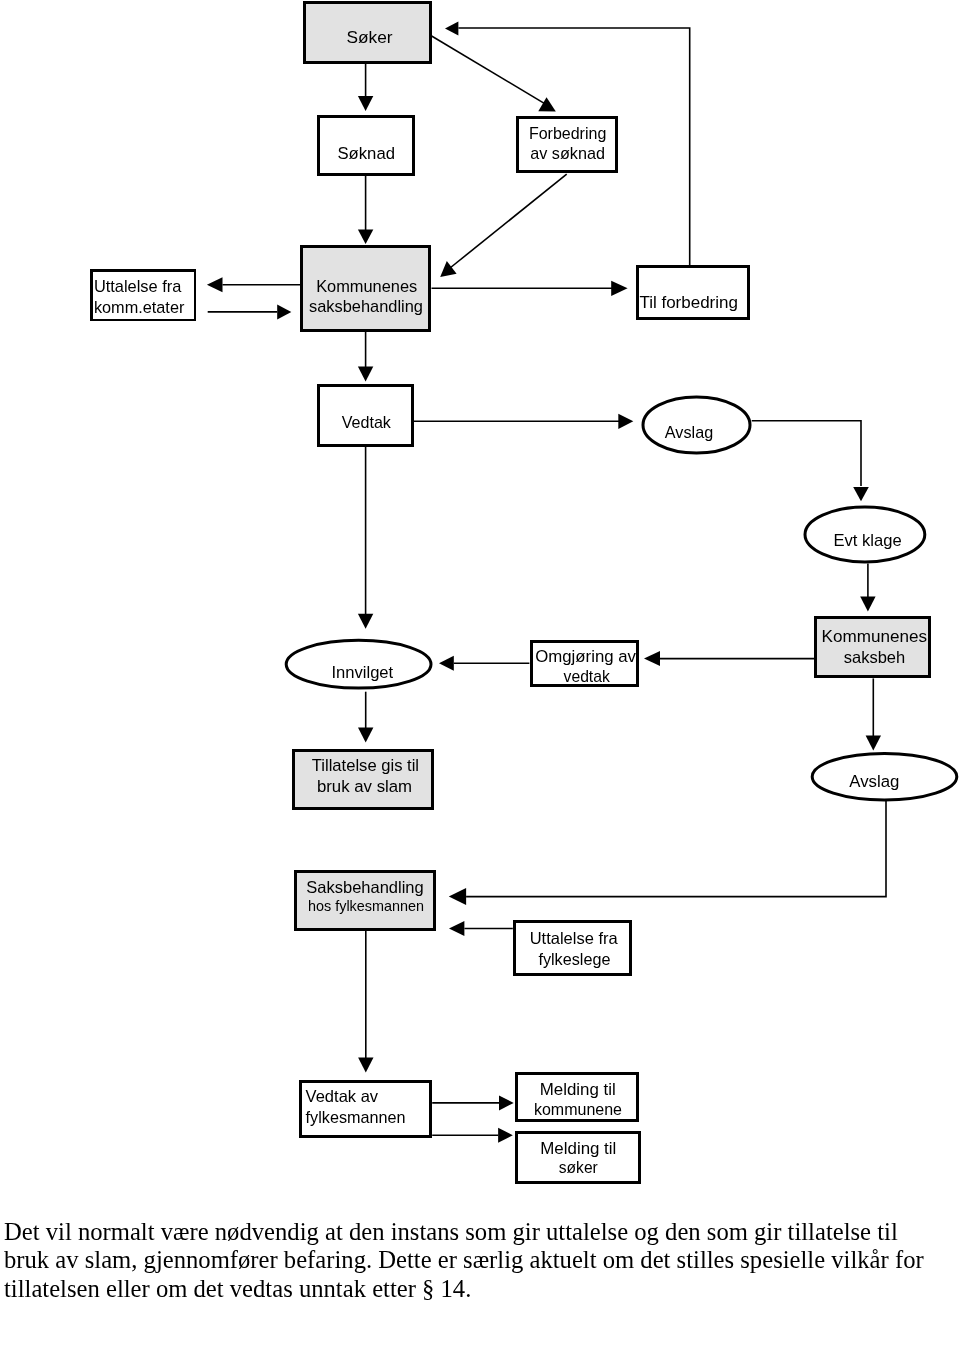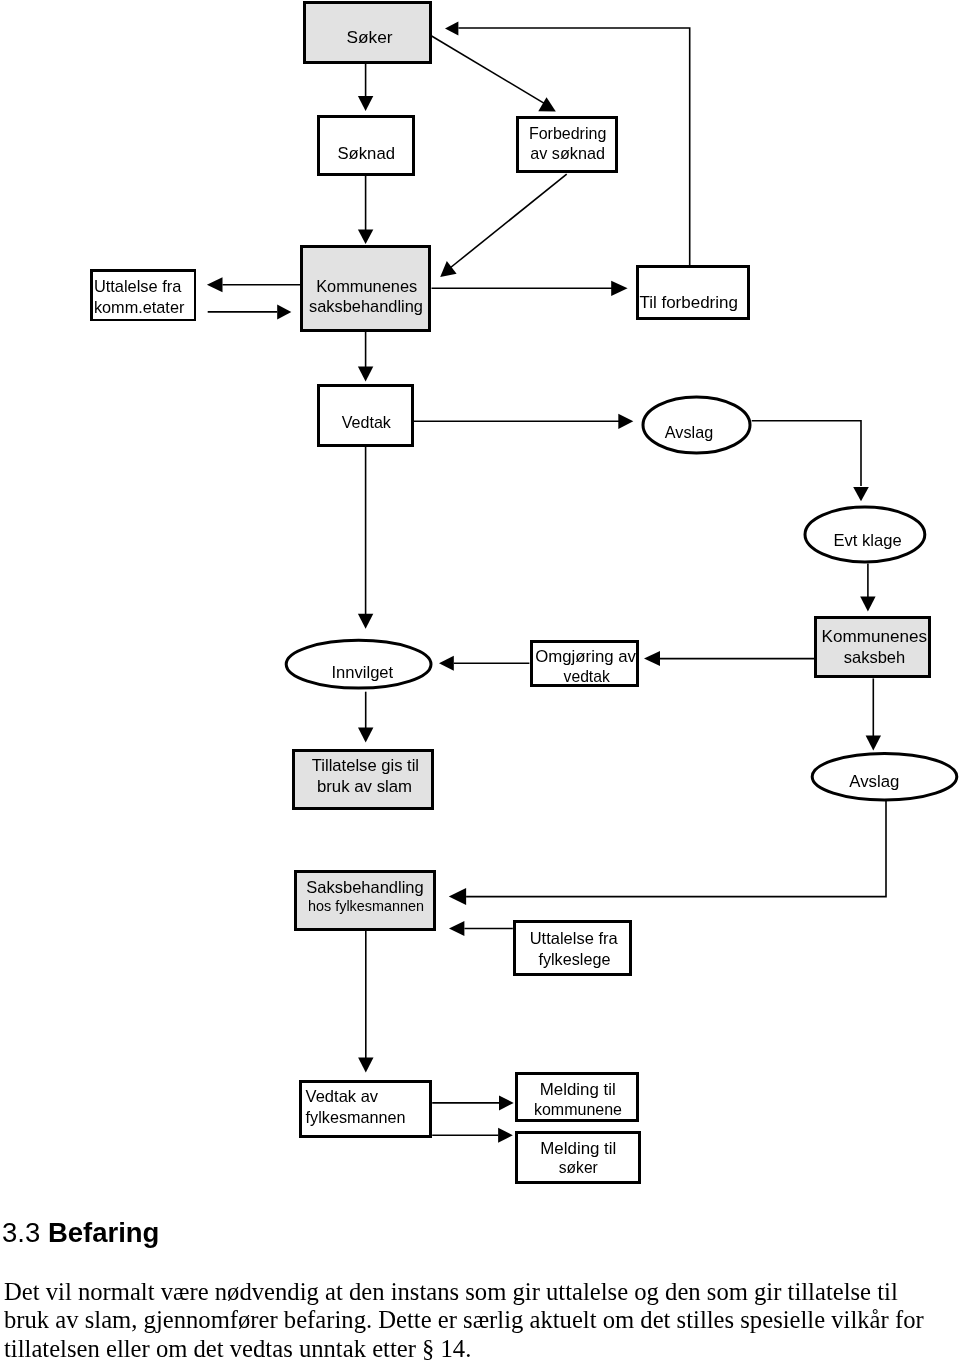--- a/index.html
+++ b/index.html
@@ -158,15 +158,14 @@
   <g>
   <rect class="node-shape" x="516.50" y="1132.50" width="123.00" height="50.00" fill="#ffffff" stroke-width="3.0"></rect>
   <text x="578.30" y="1153.70" font-size="16.9" text-anchor="middle">Melding til</text>
   <text x="578.30" y="1172.60" font-size="15.6" text-anchor="middle">søker</text>
 </g>
 
   </g>
 </svg>
 
 <div id="textblock">
-  <div class="heading"><span class="num">3.3</span> <span class="ttl">Befaring</span></div>
   <p class="bodytext">Det vil normalt være nødvendig at den instans som gir uttalelse og den som gir tillatelse til bruk av slam, gjennomfører befaring. Dette er særlig aktuelt om det stilles spesielle vilkår for tillatelsen eller om det vedtas unntak etter § 14.</p>
 </div>
 
 </body></html>

